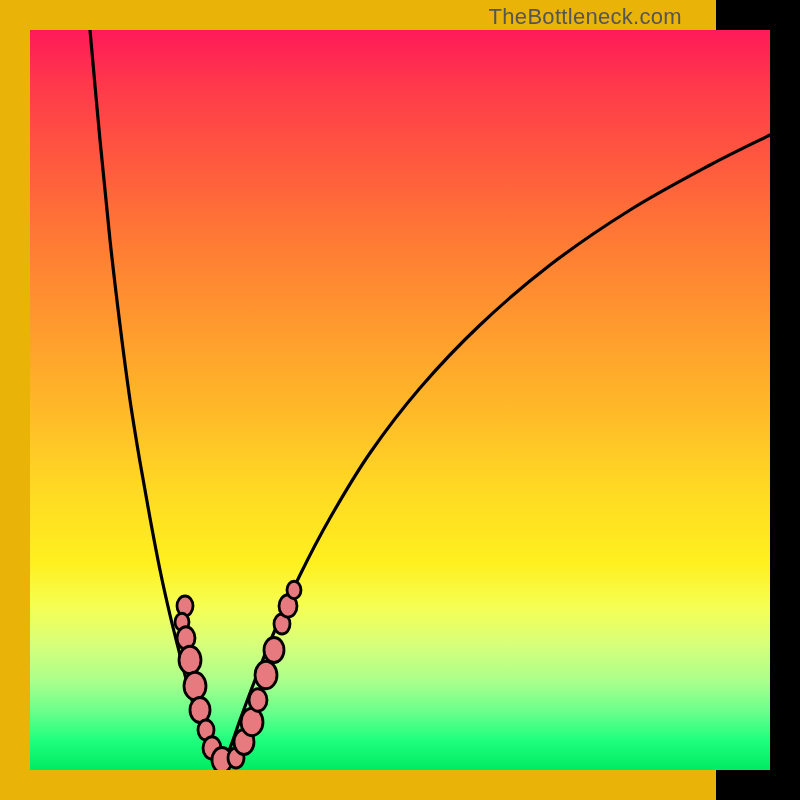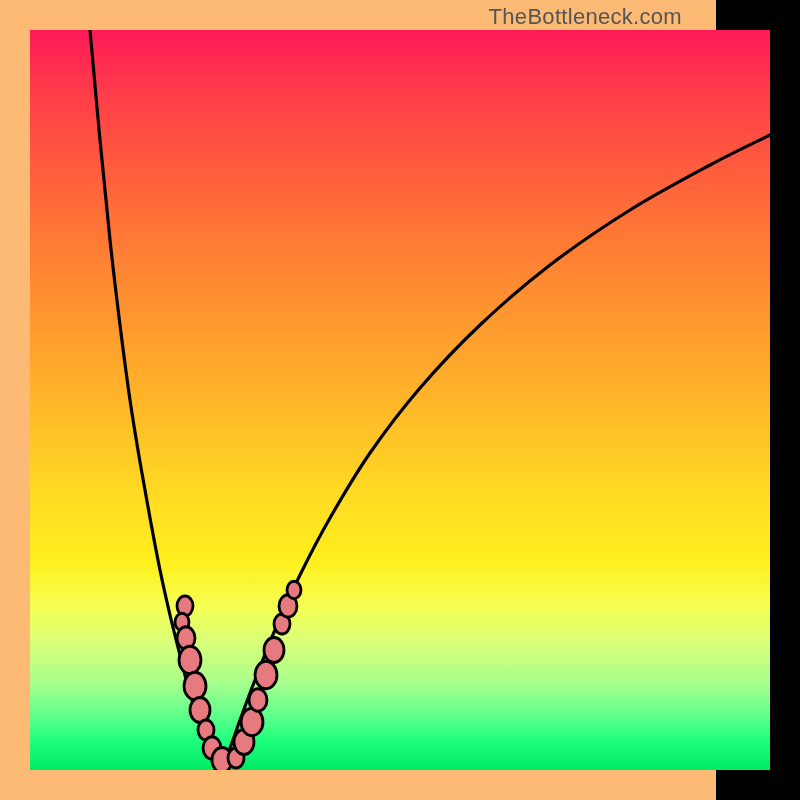--- a/index.html
+++ b/index.html
@@ -10,21 +10,21 @@
     overflow: hidden;
     background: #000;
     font-family: Arial, Helvetica, sans-serif;
   }
   .frame {
     position: absolute;
     top: 0;
     left: 0;
     width: 716px;
     height: 800px;
-    background: #fdba74;
+    background: #eab308;
   }
   .plot-area {
     position: absolute;
     top: 30px;
     left: 30px;
     width: 740px;
     height: 740px;
     overflow: hidden;
   }
   .gradient-bg {

